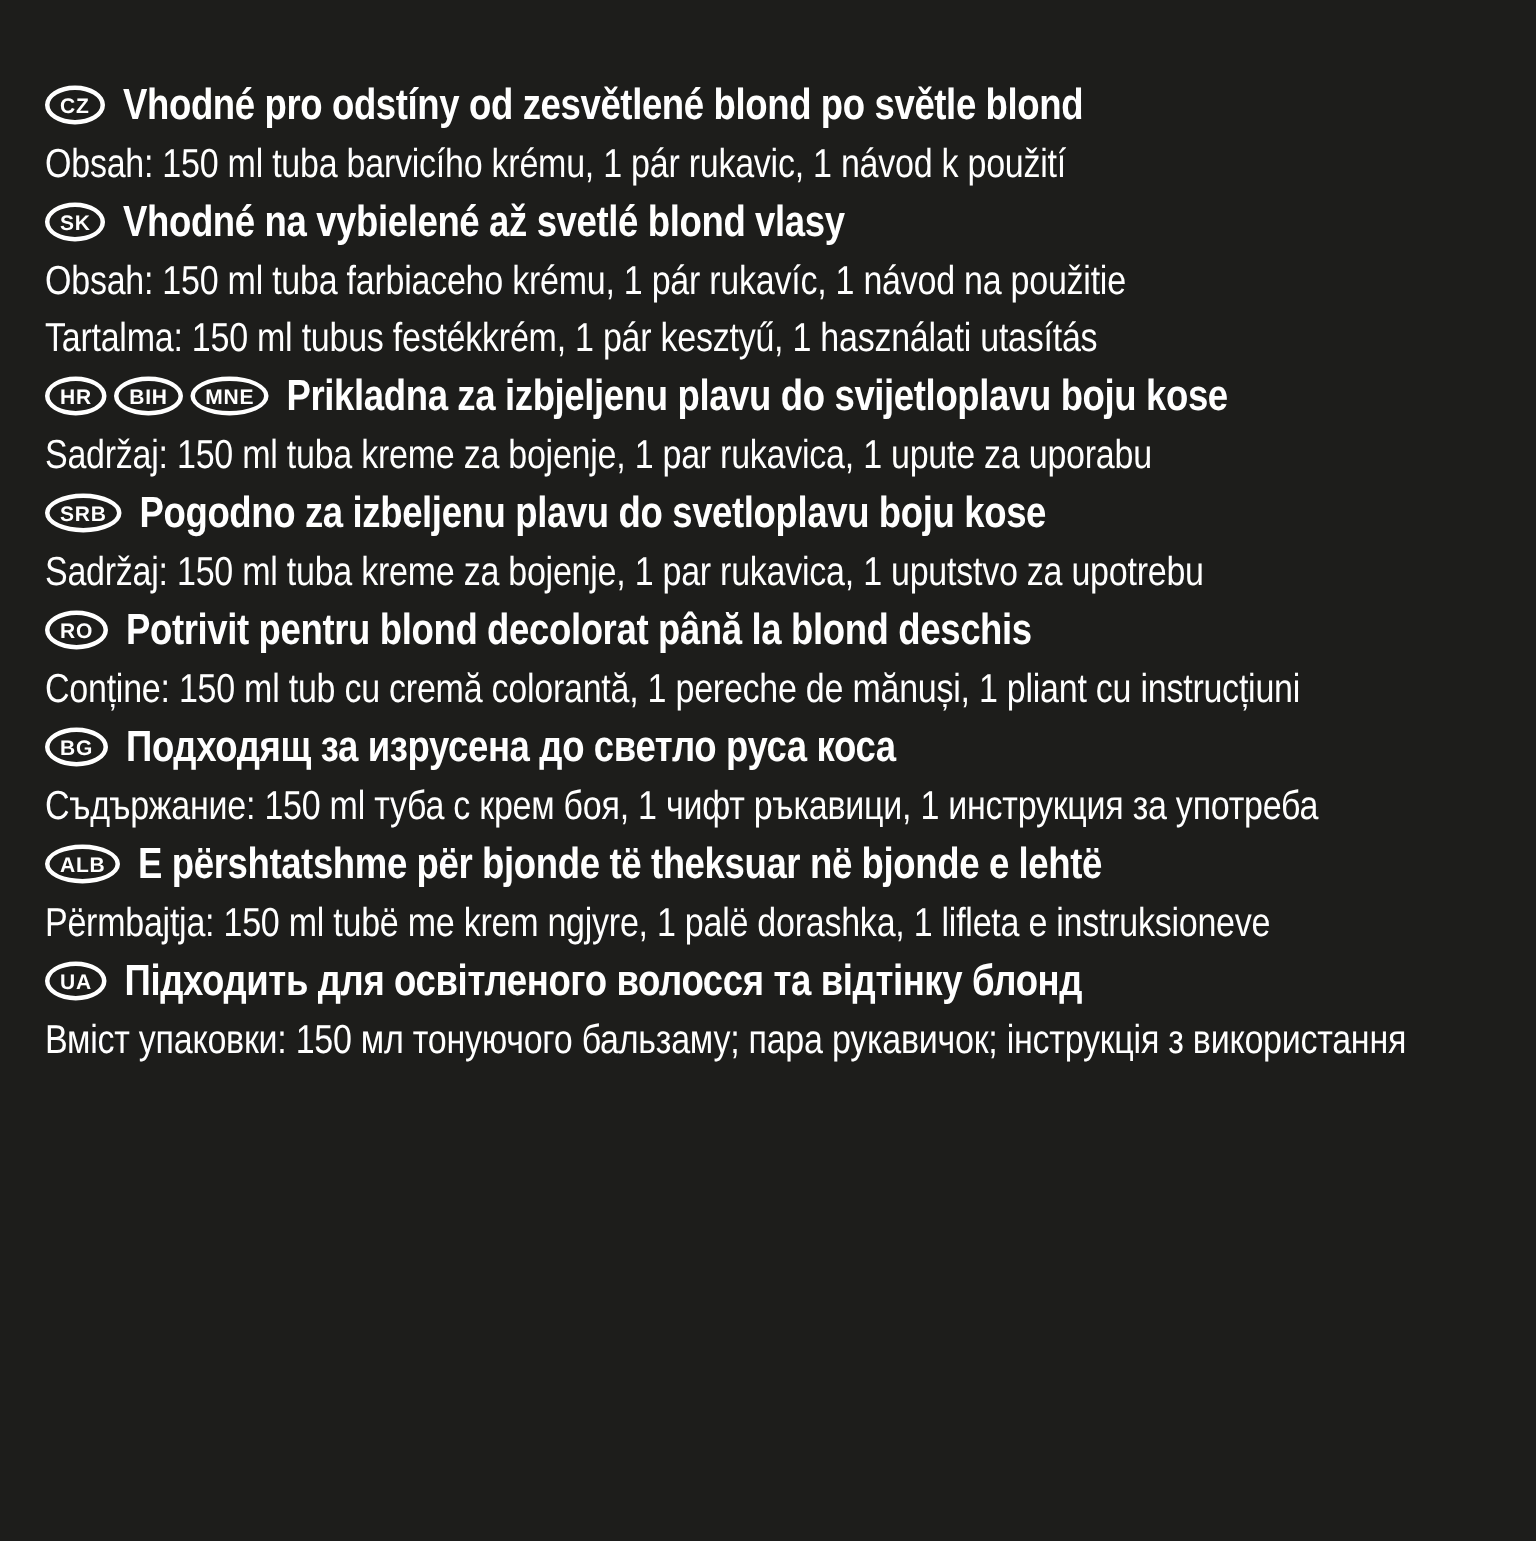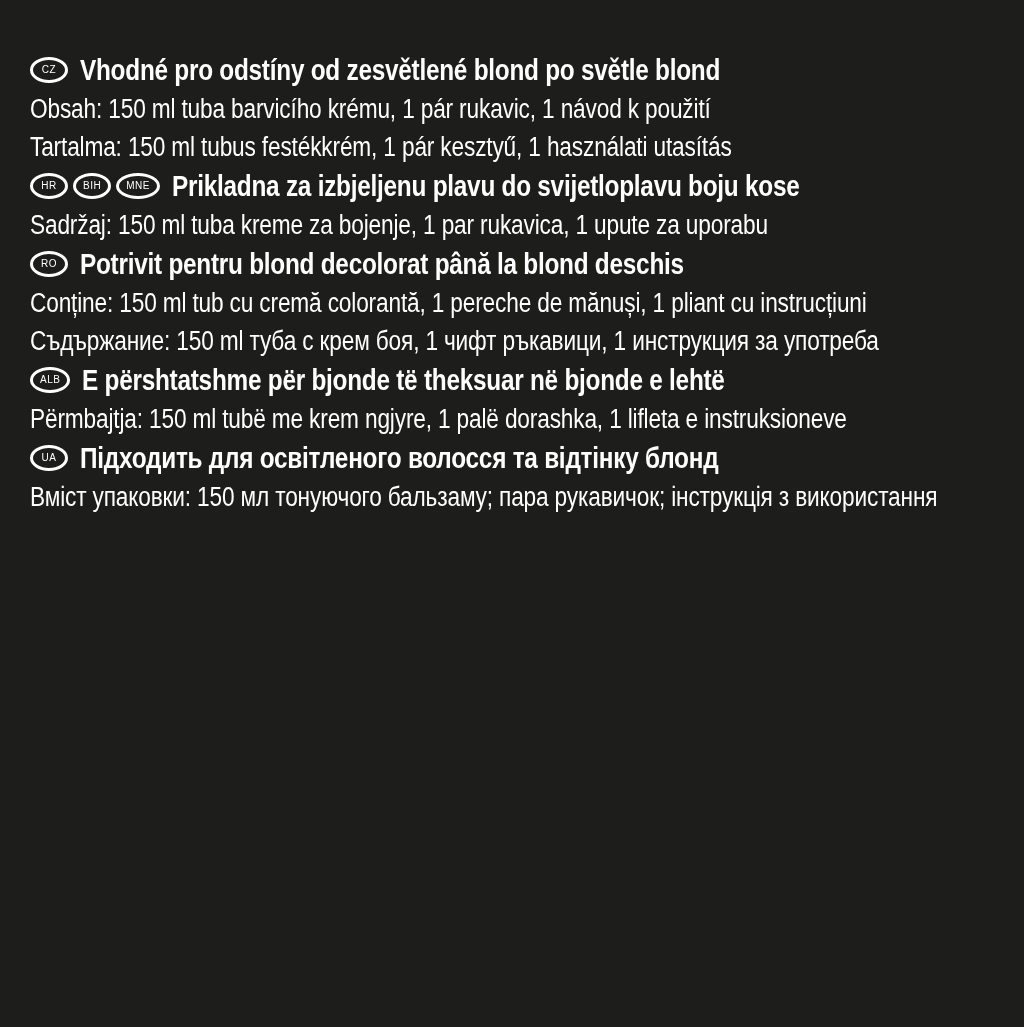--- a/index.html
+++ b/index.html
@@ -38,22 +38,22 @@
   .badge {
     display: inline-flex;
     align-items: center;
     justify-content: center;
     box-sizing: border-box;
     height: 26px;
     min-width: 38px;
     padding: 0 7px;
     border: 3px solid #ffffff;
     border-radius: 50%;
-    font-size: 10px;
-    font-weight: 400;
+    font-size: 14px;
+    font-weight: 700;
     letter-spacing: 0.5px;
     line-height: 1;
     white-space: nowrap;
   }
   .heading {
     font-size: 29px;
     font-weight: 700;
     letter-spacing: -0.3px;
     white-space: nowrap;
     transform: scaleX(0.84);
@@ -78,51 +78,75 @@
   <div class="section">
     <div class="head-row">
       <span class="badges">
         <span class="badge">CZ</span>
       </span>
       <span class="heading">Vhodné pro odstíny od zesvětlené blond po světle blond</span>
     </div>
     <div class="body-line">Obsah: 150 ml tuba barvicího krému, 1 pár rukavic, 1 návod k použití</div>
   </div>
 
+  <div class="section">
+    <div class="head-row">
+      <span class="badges">
+        <span class="badge">SK</span>
+      </span>
+      <span class="heading">Vhodné na vybielené až svetlé blond vlasy</span>
+    </div>
+    <div class="body-line">Obsah: 150 ml tuba farbiaceho krému, 1 pár rukavíc, 1 návod na použitie</div>
+  </div>
 
   <div class="section">
     <div class="body-line">Tartalma: 150 ml tubus festékkrém, 1 pár kesztyű, 1 használati utasítás</div>
   </div>
 
   <div class="section">
     <div class="head-row">
       <span class="badges">
         <span class="badge">HR</span>
         <span class="badge">BIH</span>
         <span class="badge">MNE</span>
       </span>
       <span class="heading">Prikladna za izbjeljenu plavu do svijetloplavu boju kose</span>
     </div>
     <div class="body-line">Sadržaj: 150 ml tuba kreme za bojenje, 1 par rukavica, 1 upute za uporabu</div>
   </div>
 
 
+  <div class="section">
+    <div class="head-row">
+      <span class="badges">
+        <span class="badge">SRB</span>
+      </span>
+      <span class="heading">Pogodno za izbeljenu plavu do svetloplavu boju kose</span>
+    </div>
+    <div class="body-line">Sadržaj: 150 ml tuba kreme za bojenje, 1 par rukavica, 1 uputstvo za upotrebu</div>
+  </div>
 
 
   <div class="section">
     <div class="head-row">
       <span class="badges">
         <span class="badge">RO</span>
       </span>
       <span class="heading">Potrivit pentru blond decolorat până la blond deschis</span>
     </div>
     <div class="body-line">Conține: 150 ml tub cu cremă colorantă, 1 pereche de mănuși, 1 pliant cu instrucțiuni</div>
   </div>
 
   <div class="section">
+    <div class="head-row">
+      <span class="badges">
+        <span class="badge">BG</span>
+      </span>
+      <span class="heading">Подходящ за изрусена до светло руса коса</span>
+    </div>
     <div class="body-line">Съдържание: 150 ml туба с крем боя, 1 чифт ръкавици, 1 инструкция за употреба</div>
   </div>
 
   <div class="section">
     <div class="head-row">
       <span class="badges">
         <span class="badge">ALB</span>
       </span>
       <span class="heading">E përshtatshme për bjonde të theksuar në bjonde e lehtë</span>
     </div>

